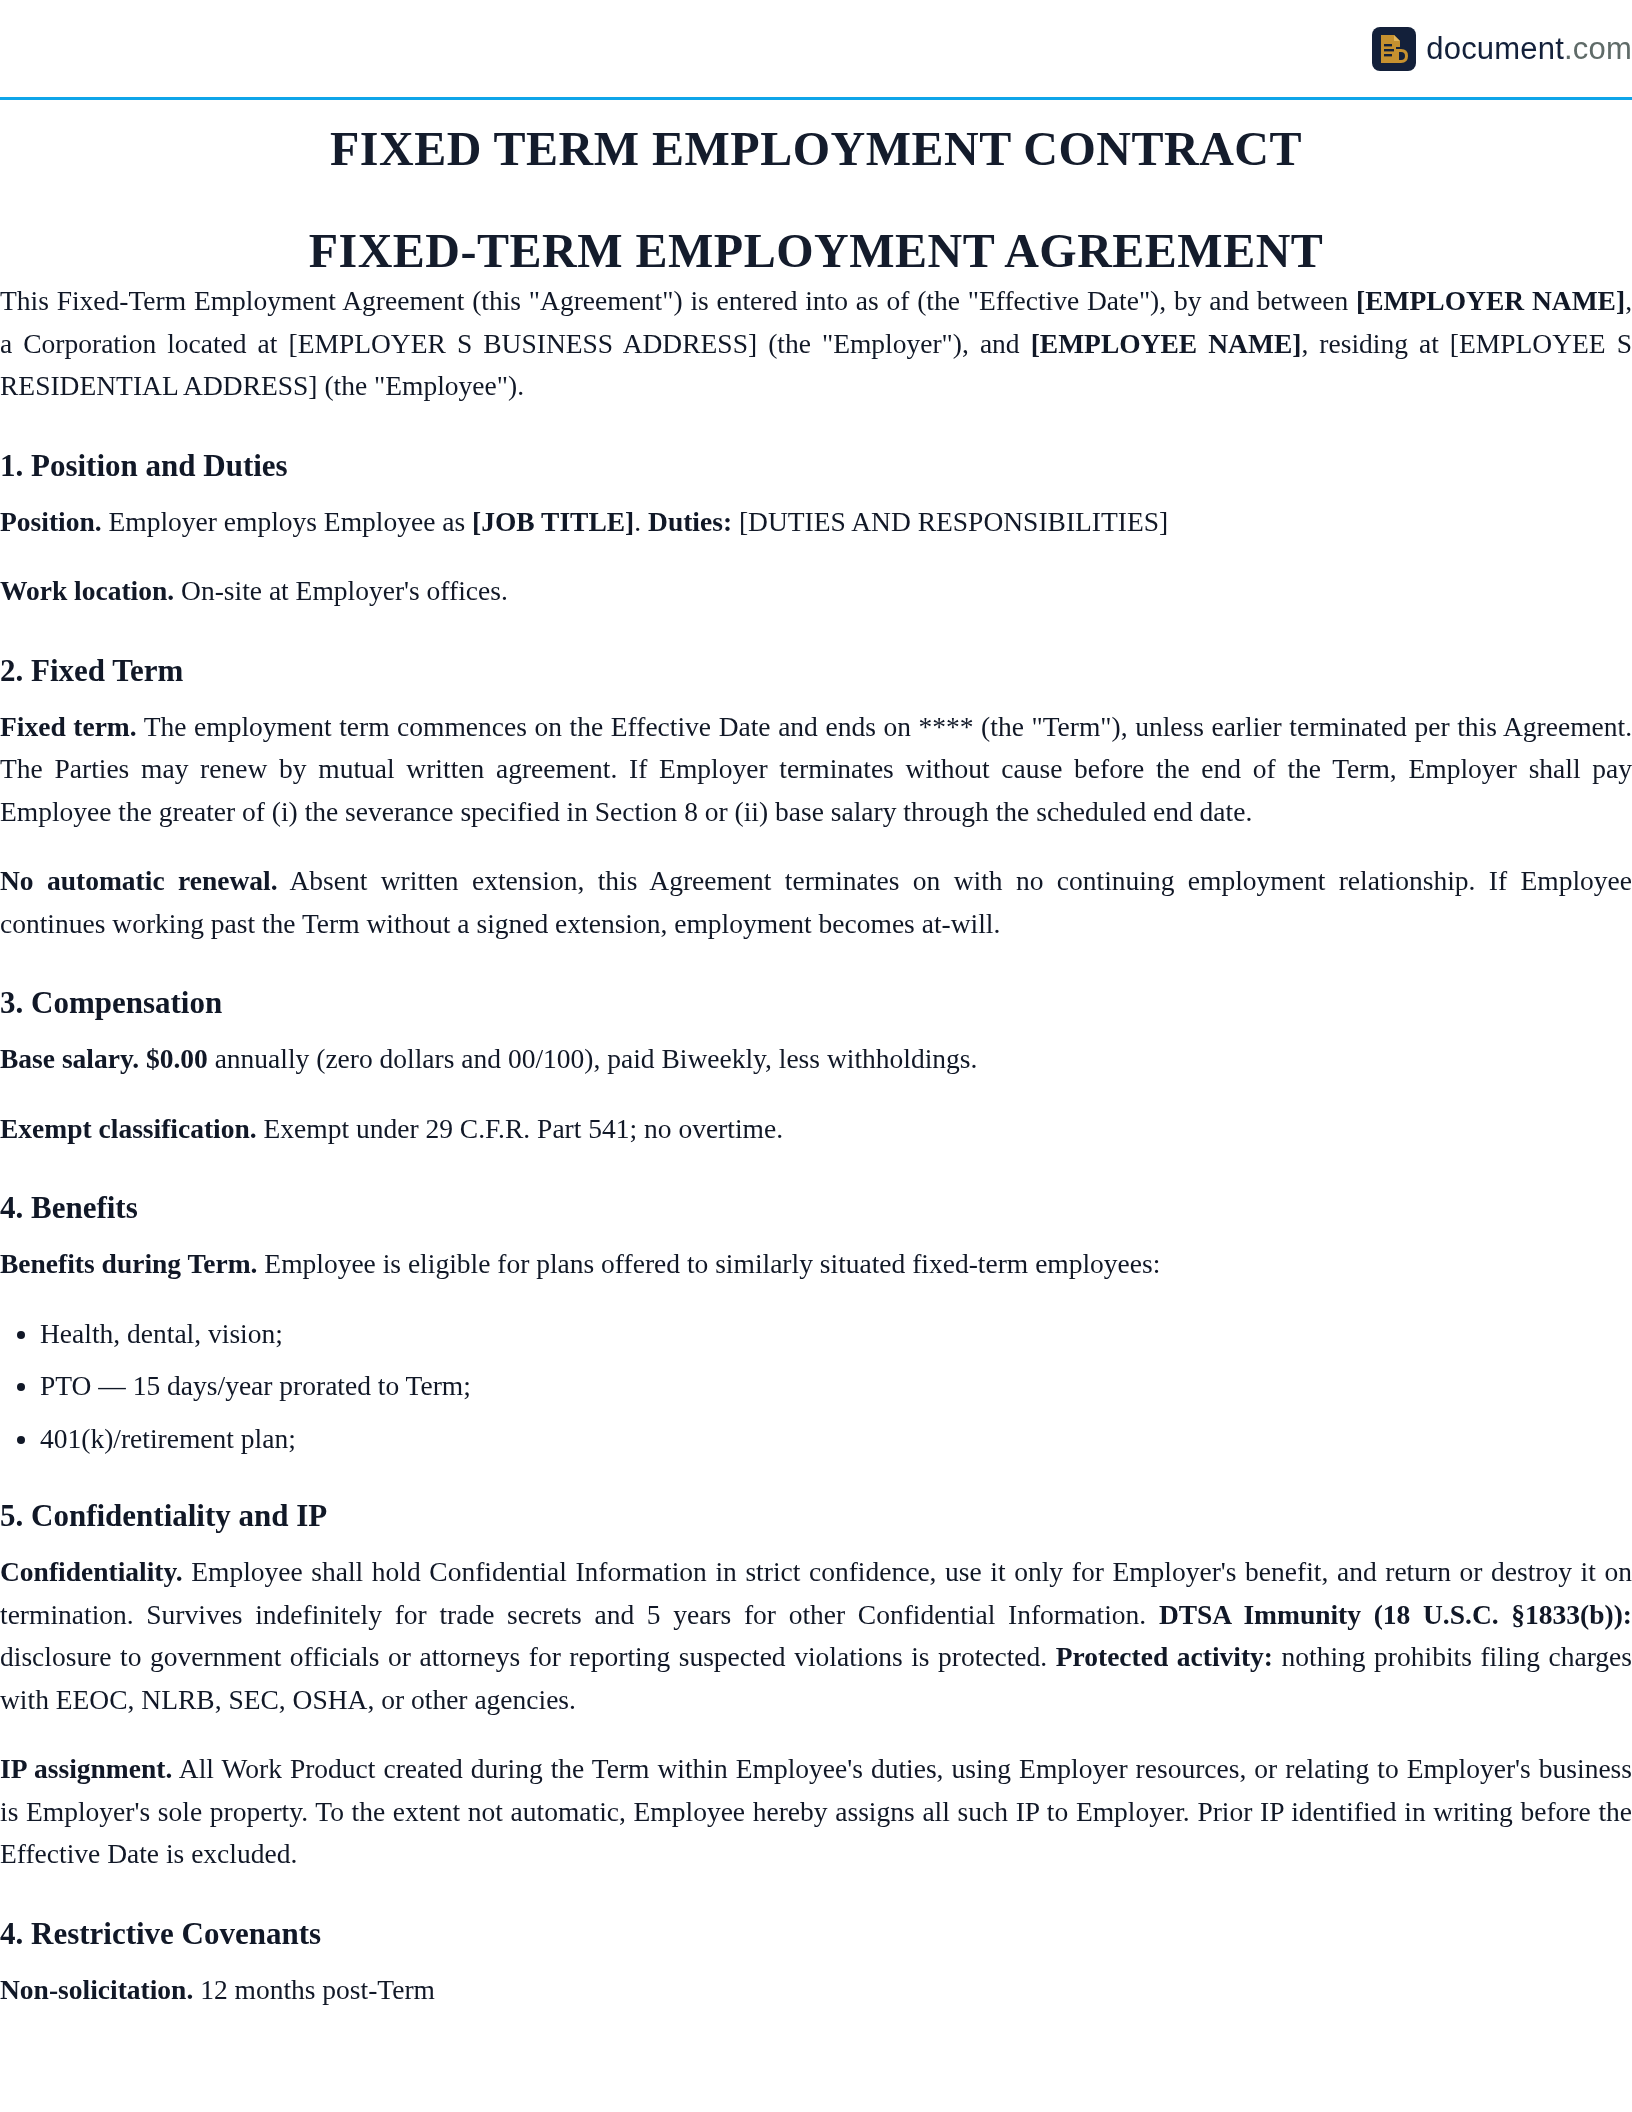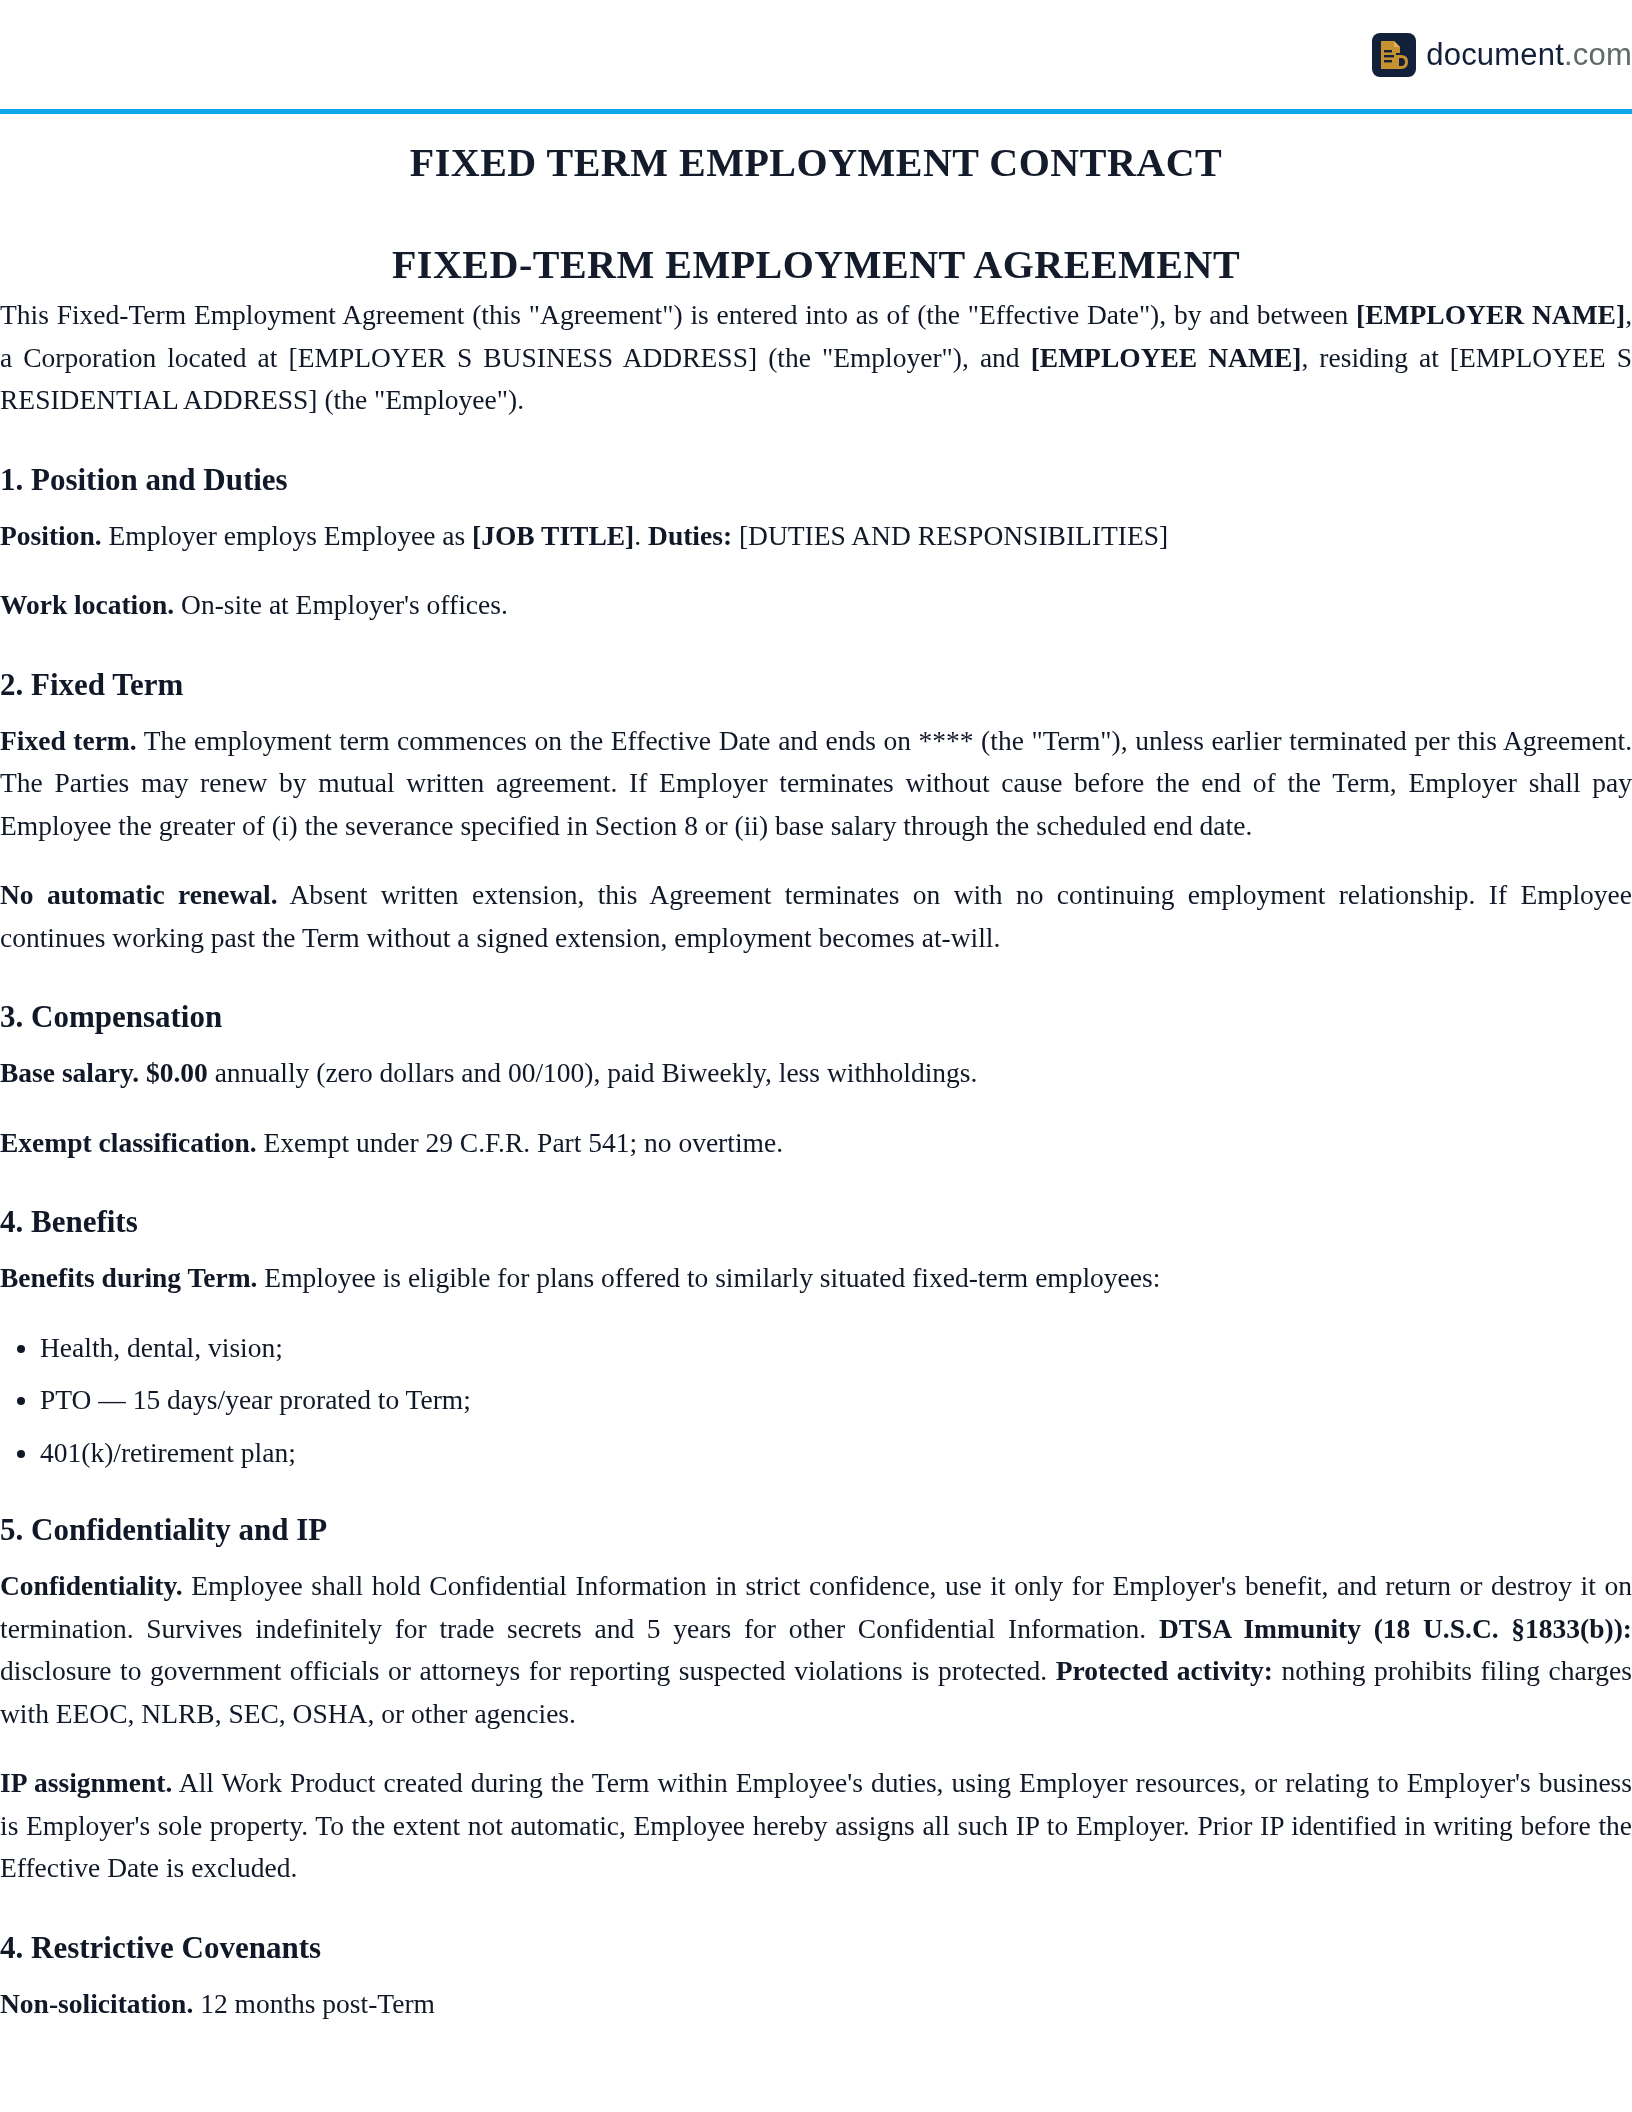--- a/index.html
+++ b/index.html
@@ -5,22 +5,22 @@
   html, body { margin: 0; padding: 0; }
   body {
     width: 1632px;
     height: 2112px;
     overflow: hidden;
     background: #ffffff;
     color: #111827;
     font-family: "Liberation Serif", "DejaVu Serif", serif;
   }
   .topbar {
-    height: 114px;
-    border-bottom: 5px solid #0ea5e9;
+    height: 100px;
+    border-bottom: 3px solid #0ea5e9;
     box-sizing: border-box;
     display: flex;
     align-items: center;
     justify-content: flex-end;
     padding-right: 0;
   }
   .brand {
     display: flex;
     align-items: center;
     gap: 10px;
@@ -37,21 +37,21 @@
     font-size: 31px;
     color: #13203a;
     letter-spacing: 0.2px;
   }
   .brand-text .tld { color: #5f6b68; }
 
   .doc { padding: 0; }
   .title {
     text-align: center;
     font-weight: bold;
-    font-size: 40px;
+    font-size: 48px;
     margin: 0;
     letter-spacing: 0.5px;
     color: #141c2c;
   }
   .title.t1 { margin-top: 20px; line-height: 58px; }
   .title.t2 { margin-top: 44px; line-height: 58px; }
 
   p, li {
     font-size: 27.5px;
     line-height: 42.5px;

